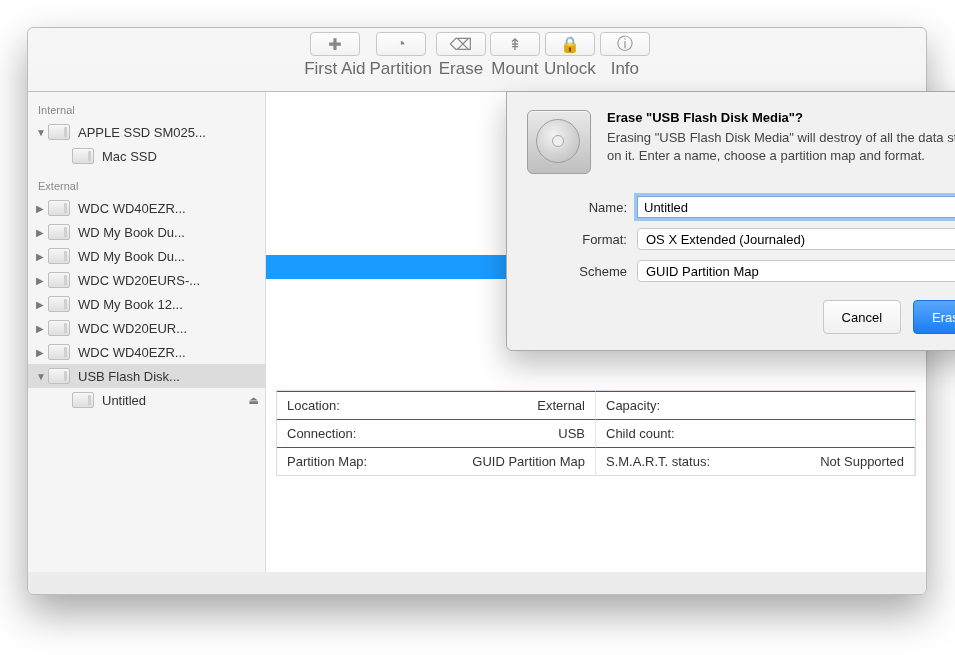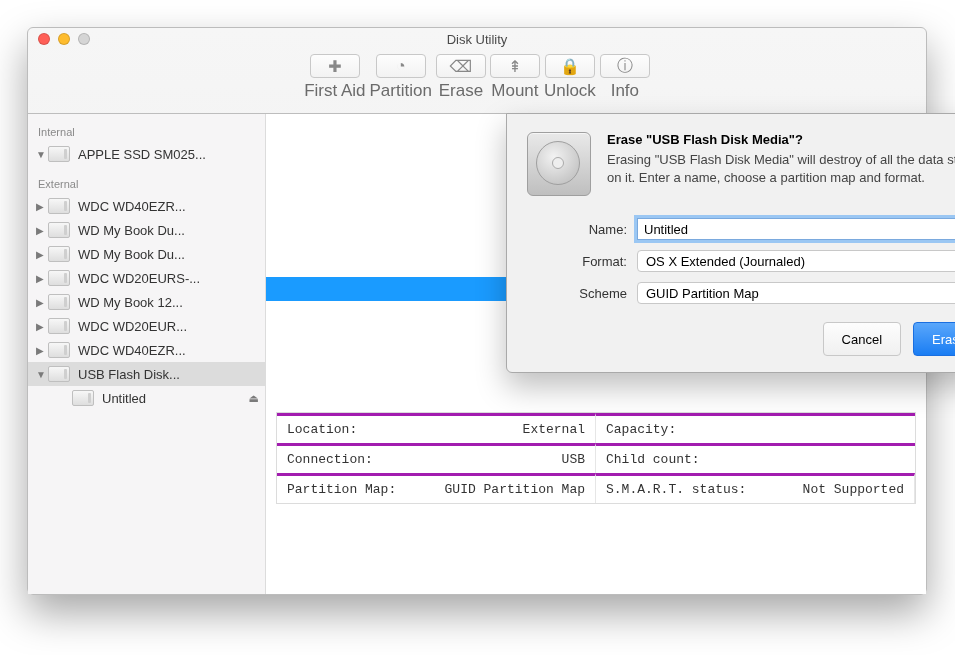--- a/index.html
+++ b/index.html
@@ -96,22 +96,21 @@
     }
     .info-grid {
       position: absolute; left: 10px; right: 10px; top: 298px;
       border: 1px solid #dcdcdc;
       display: grid; grid-template-columns: 1fr 1fr;
       font-size: 13px; color: #333;
     }
     .cell {
       display: flex; justify-content: space-between;
       padding: 6px 10px;
-      border-top: 3px solid #a21caf;
-      font-family: Liberation Mono, monospace;
+      border-top: 1px solid #a21caf;
     }
     .cell.left { border-right: 1px solid #e6e6e6; }
     .cell .k { color: #333; }
     .cell .v { color: #333; }
     
     .sheet {
       position: absolute; top: -1px; left: 240px; width: 500px;
       background: #f1f1f1;
       border: 1px solid #a9a9a9;
       border-bottom-left-radius: 6px; border-bottom-right-radius: 6px;
@@ -164,28 +163,20 @@
     }
     .btn.primary {
       background: linear-gradient(#5aa7fb,#1a7df3);
       border-color:#1a6fe0; color:#fff;
     }
   </style>
 </head>
 <body>
 
 <div class="window">
-  <div class="titlebar">
-    <div class="traffic">
-      <div class="tl red"></div>
-      <div class="tl yel"></div>
-      <div class="tl gry"></div>
-    </div>
-    <div class="wtitle">Disk Utility</div>
-  </div>
 
   <div class="toolbar">
     <div class="tbtn">
       <div class="tbtn-box">
           <span>✚</span>
         </div>
       <div class="tbtn-lbl">First Aid</div>
     </div>
     <div class="tbtn">
       <div class="tbtn-box">
@@ -219,20 +210,24 @@
     </div>
   </div>
 
   <div class="body">
     <div class="sidebar">
       <div class="sb-hdr">Internal</div>
       <div class="sb-item">
         <span class="tri">▼</span>
         <span class="disk-ico"></span>
         <span>APPLE SSD SM025...</span>
+      </div>
+      <div class="sb-item child">
+        <span class="disk-ico"></span>
+        <span>Mac SSD</span>
       </div>
 
       <div class="sb-hdr" style="margin-top:8px">External</div>
       <div class="sb-item">
         <span class="tri">▶</span>
         <span class="disk-ico"></span>
         <span>WDC WD40EZR...</span>
       </div>
       <div class="sb-item">
         <span class="tri">▶</span>

